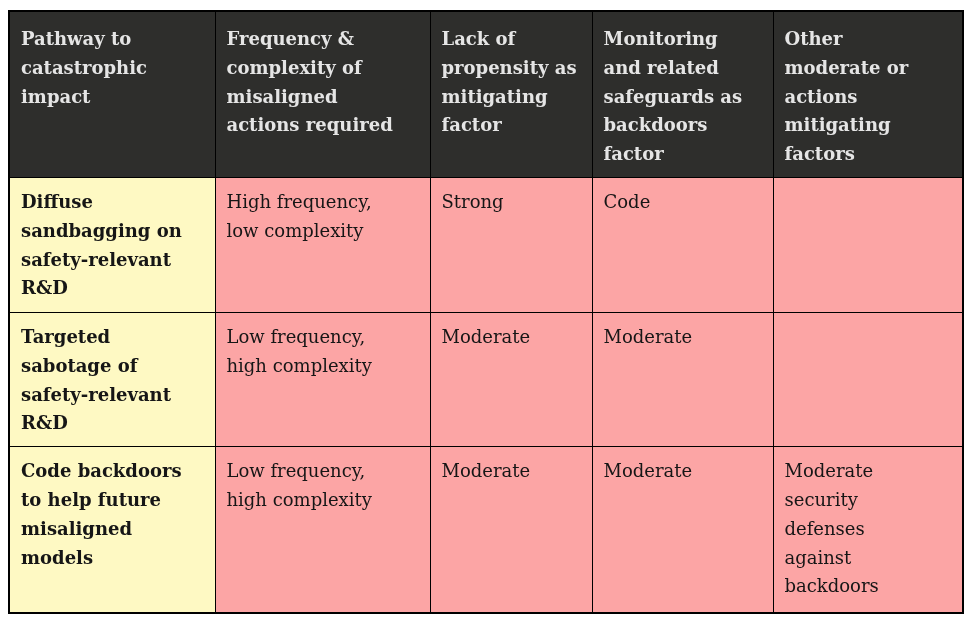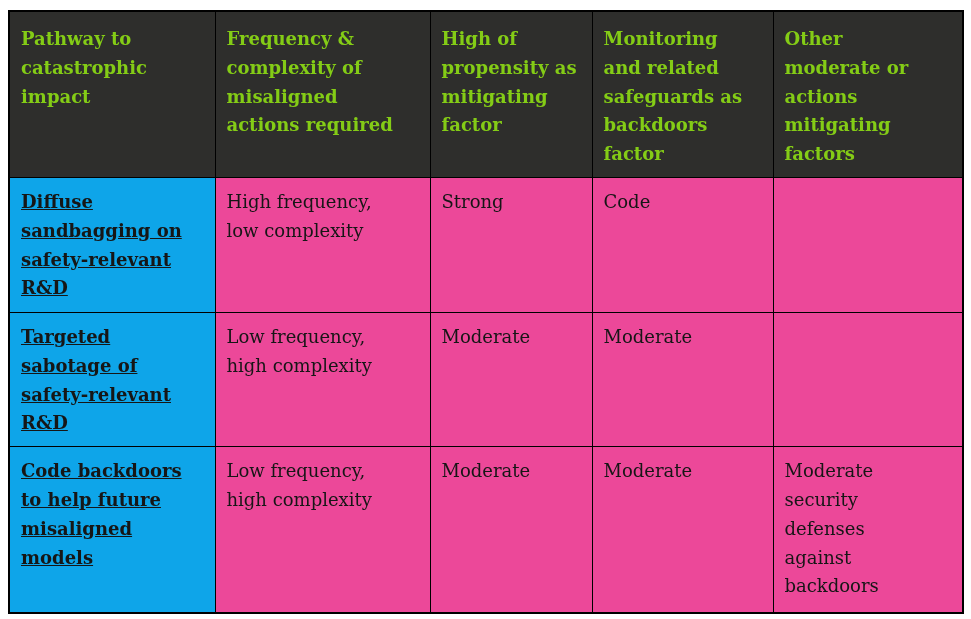--- a/index.html
+++ b/index.html
@@ -32,34 +32,33 @@
     text-align: left;
     padding: 10px 10px 8px 11px;
     font-size: 18px;
     line-height: 1.6;
     white-space: pre-line;
     overflow: hidden;
     box-sizing: border-box;
   }
   table.pathways thead th {
     background: #2e2e2c;
-    color: #84cc16;
+    color: #e5e5e5;
     font-weight: bold;
     height: 161px;
     padding-top: 13px;
   }
   table.pathways tbody td {
-    background: #ec4899;
+    background: #fca5a5;
     color: #161616;
     font-weight: normal;
   }
   table.pathways tbody td.row-label {
-    background: #0ea5e9;
+    background: #fef9c3;
     font-weight: bold;
-    text-decoration: underline;
   }
   tr.body-row-0 td { height: 135px; }
   tr.body-row-1 td { height: 118px; }
   tr.body-row-2 td { height: 166px; }
   col.c0 { width: 206px; }
   col.c1 { width: 215px; }
   col.c2 { width: 162px; }
   col.c3 { width: 181px; }
   col.c4 { width: 190px; }
 </style>
@@ -77,21 +76,21 @@
     </colgroup>
     <thead>
       <tr>
         <th>Pathway to
 catastrophic
 impact</th>
         <th>Frequency &amp;
 complexity of
 misaligned
 actions required</th>
-        <th>High of
+        <th>Lack of
 propensity as
 mitigating
 factor</th>
         <th>Monitoring
 and related
 safeguards as
 backdoors
 factor</th>
         <th>Other
 moderate or

